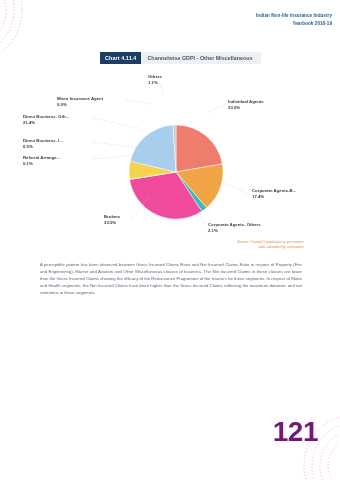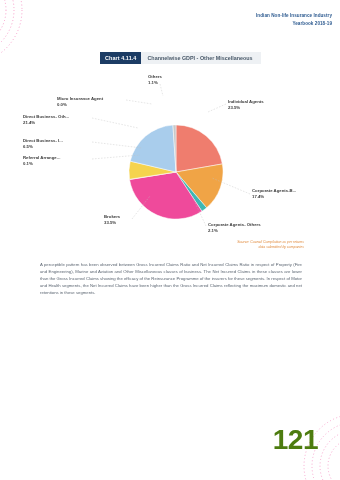--- a/index.html
+++ b/index.html
@@ -66,22 +66,22 @@
   }
 
   
   .para{
     position:absolute;left:40px;top:262px;width:262px;
     color:#5c6672;font-size:4.25px;line-height:1.62;text-align:justify;
   }
 
   
   .pageno{
-    position:absolute;right:22px;bottom:24px;
-    color:#4d7c0f;font-size:28px;font-weight:700;letter-spacing:-.5px;
+    position:absolute;right:22px;bottom:32px;
+    color:#701a75;font-size:28px;font-weight:700;letter-spacing:-.5px;
   }
 </style>
 </head>
 <body>
 
 <div class="page">
 
   <svg class="deco deco-tl" width="96" height="104" viewBox="0 0 96 104">
     <g fill="none" stroke="#ef4a9b" stroke-width="1" stroke-dasharray="1 2.4" opacity="0.55">
       <circle cx="14" cy="50" r="30"></circle>

